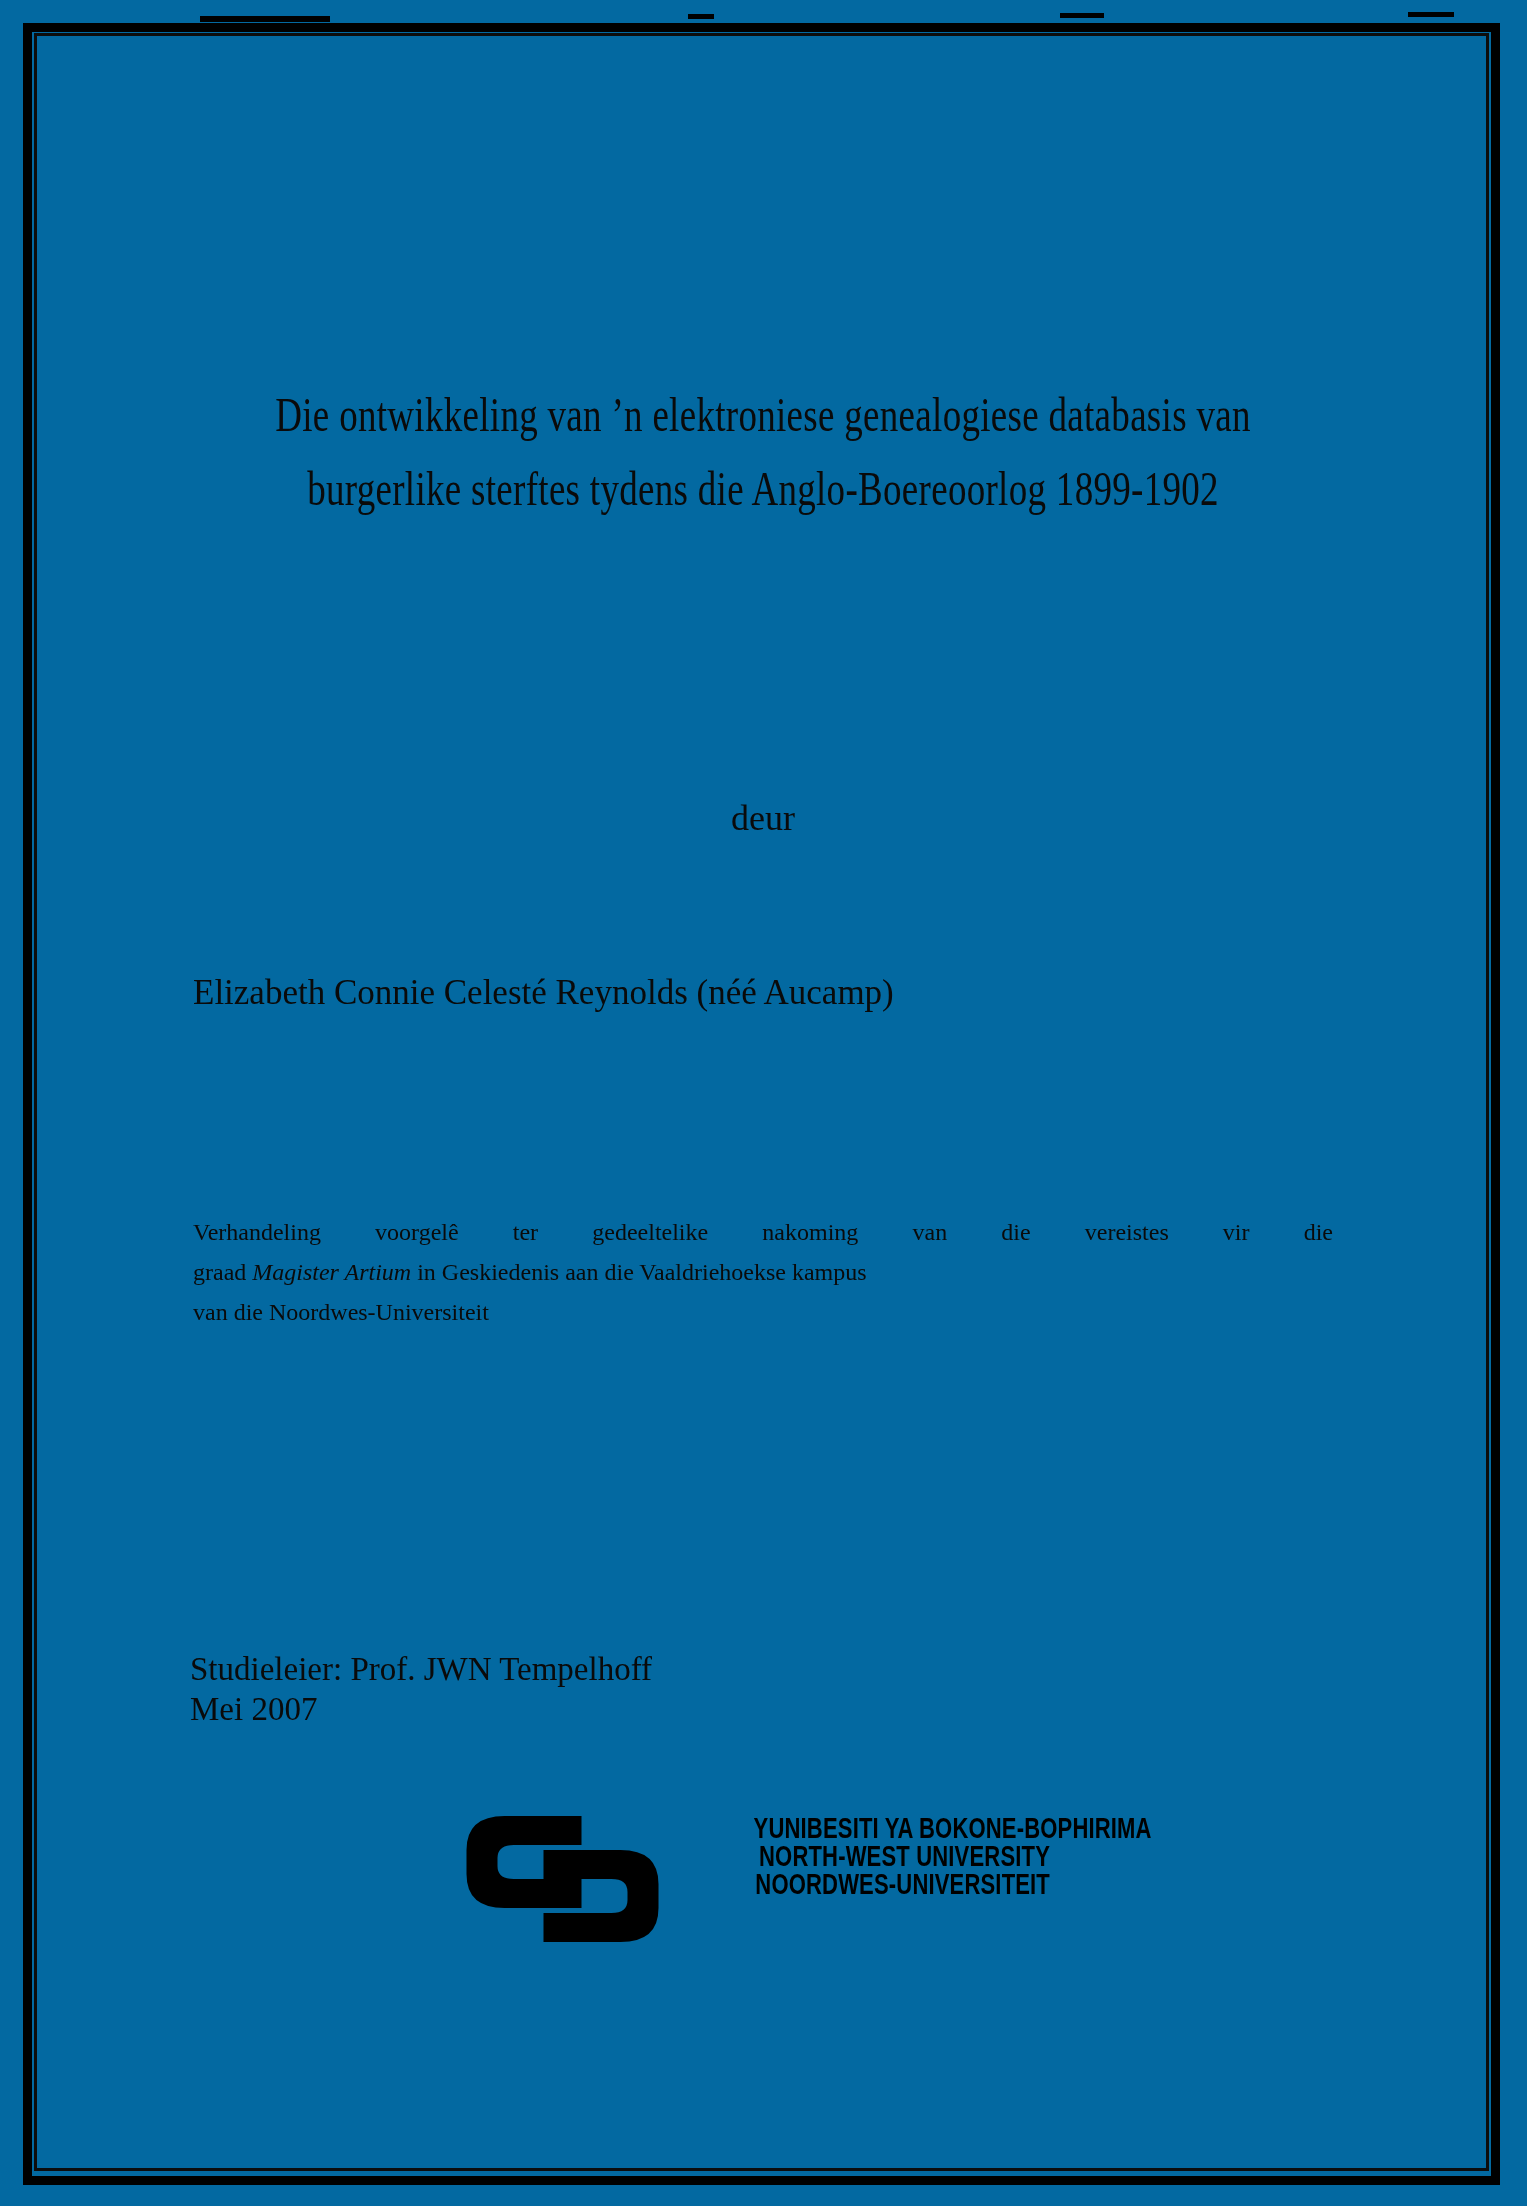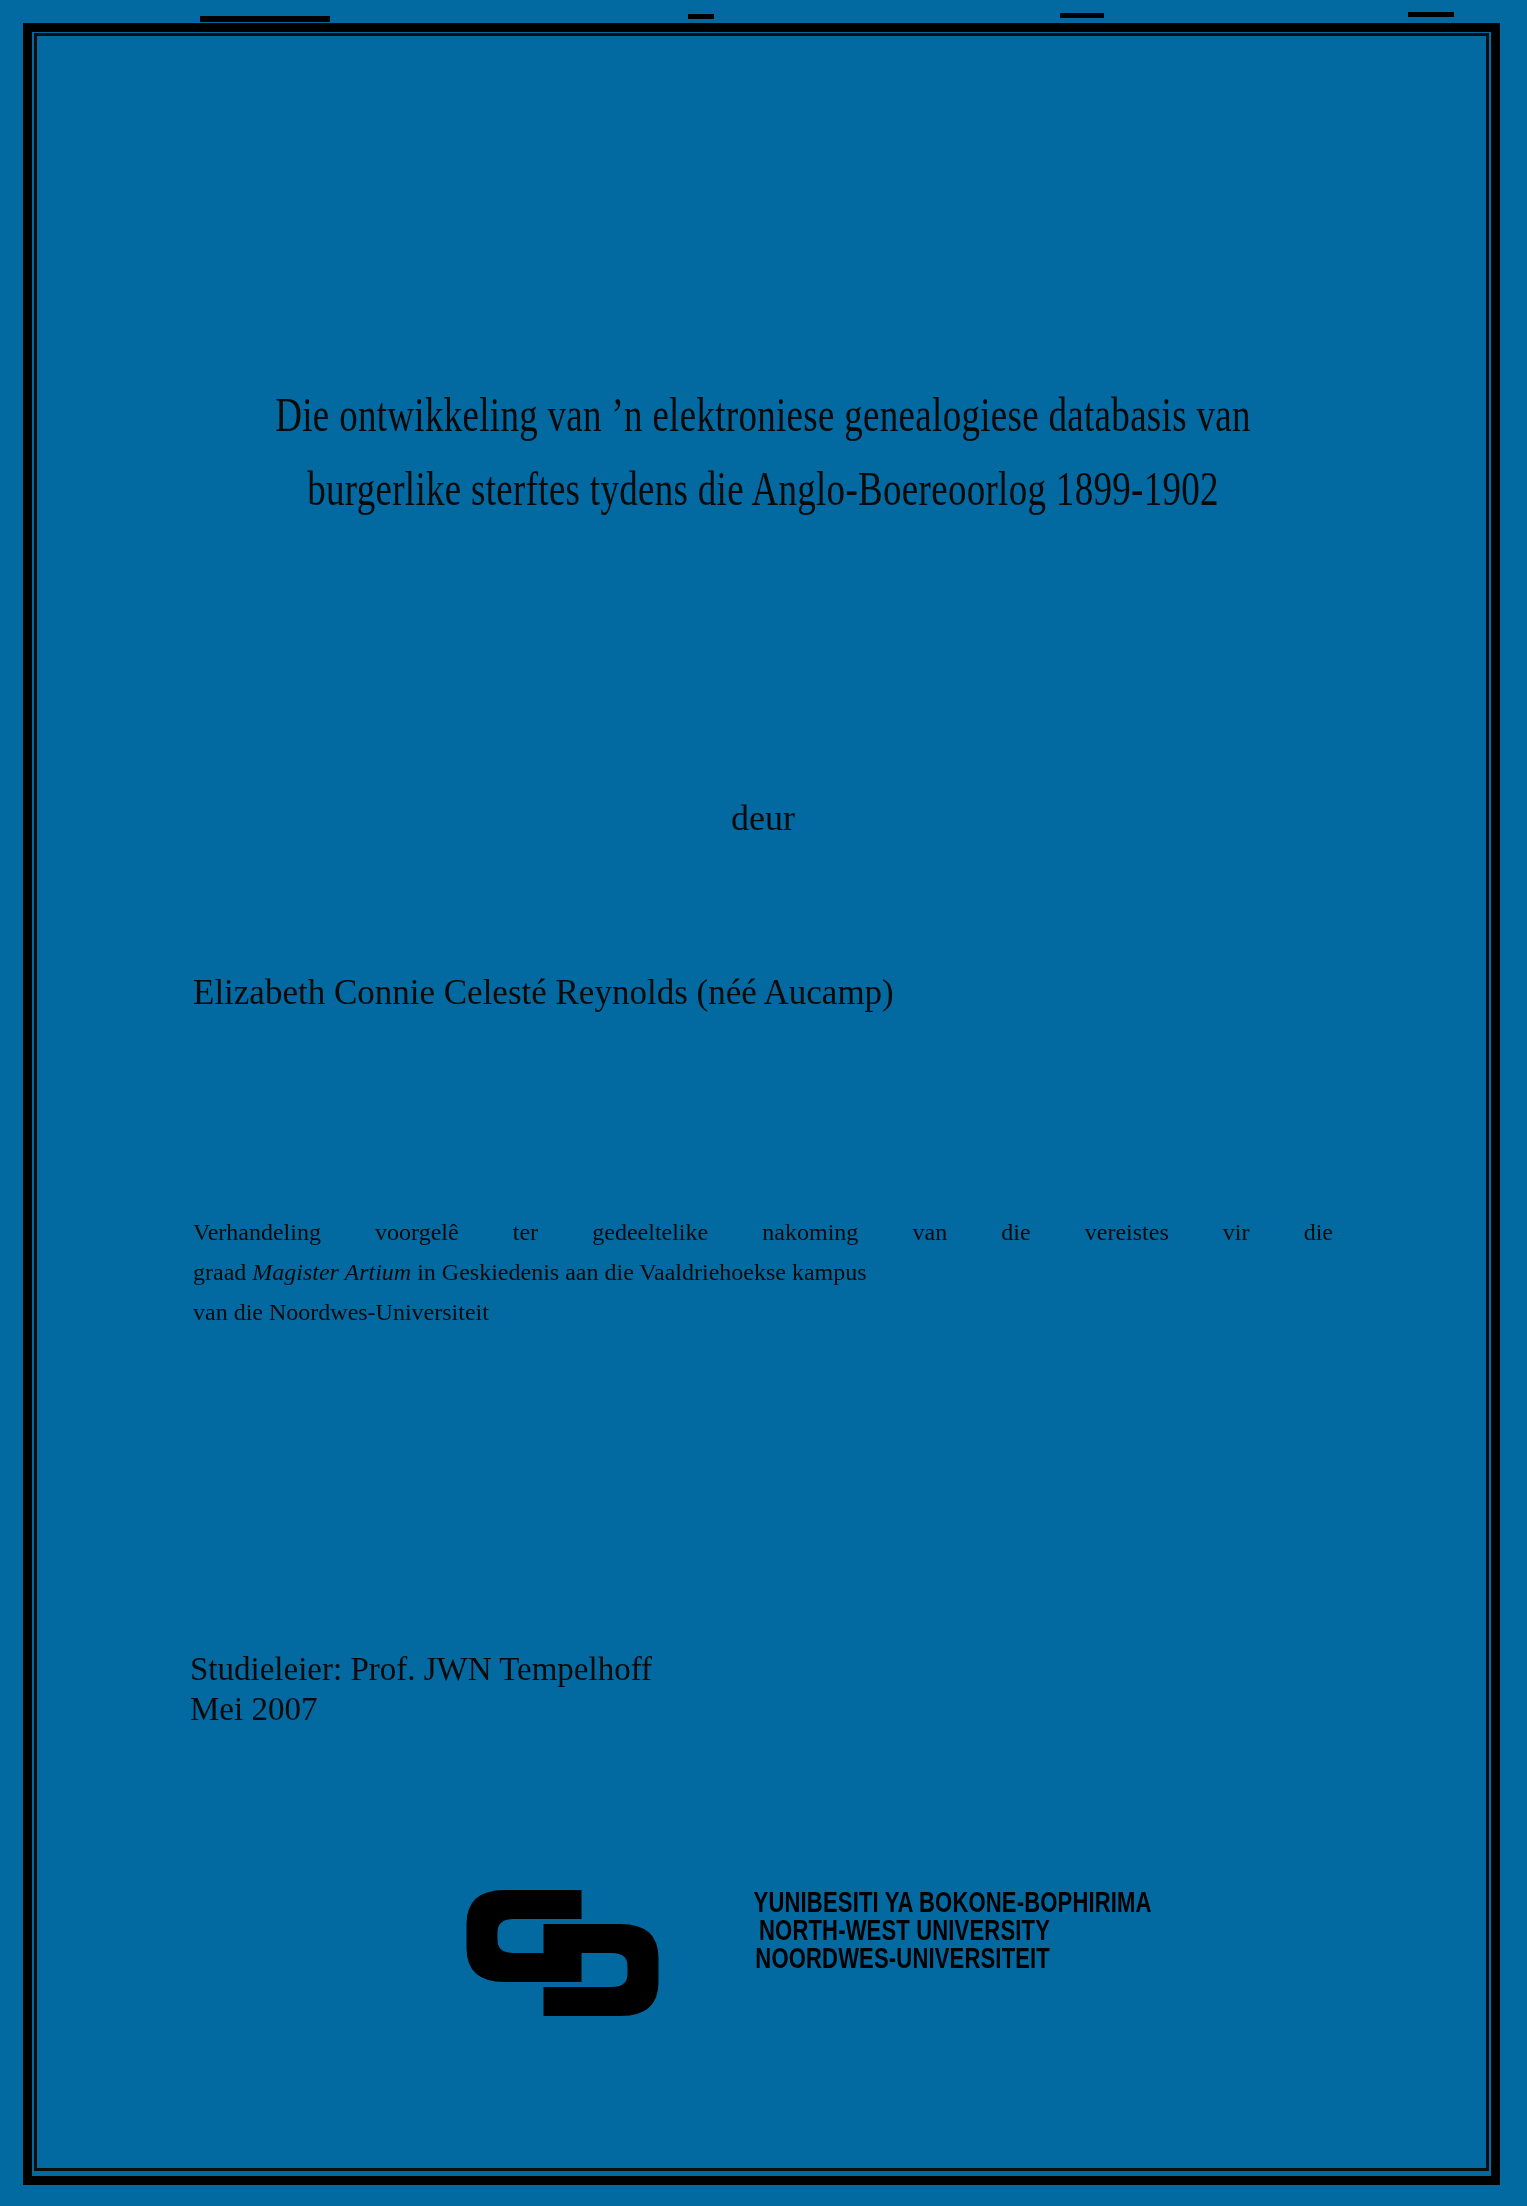--- a/index.html
+++ b/index.html
@@ -84,21 +84,21 @@
   .supervisor-block {
     position: absolute;
     left: 190px; top: 1633px;
     font-size: 33px;
     line-height: 40px;
     margin-top: 16px;
   }
   
   .logo {
     position: absolute;
-    left: 466px; top: 1886px;
+    left: 466px; top: 1812px;
     width: 600px; height: 140px;
   }
   .logo-mark {
     position: absolute;
     left: 0; top: 4px;
   }
   .logo-text {
     position: absolute;
     left: 194px; top: 2px;
     width: 390px;

